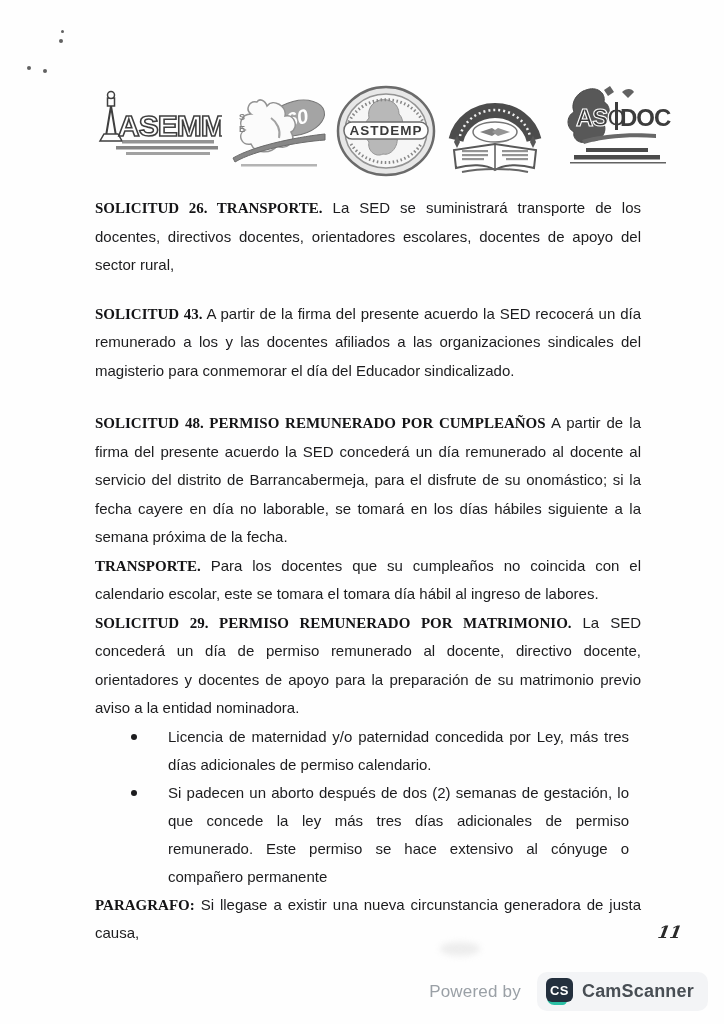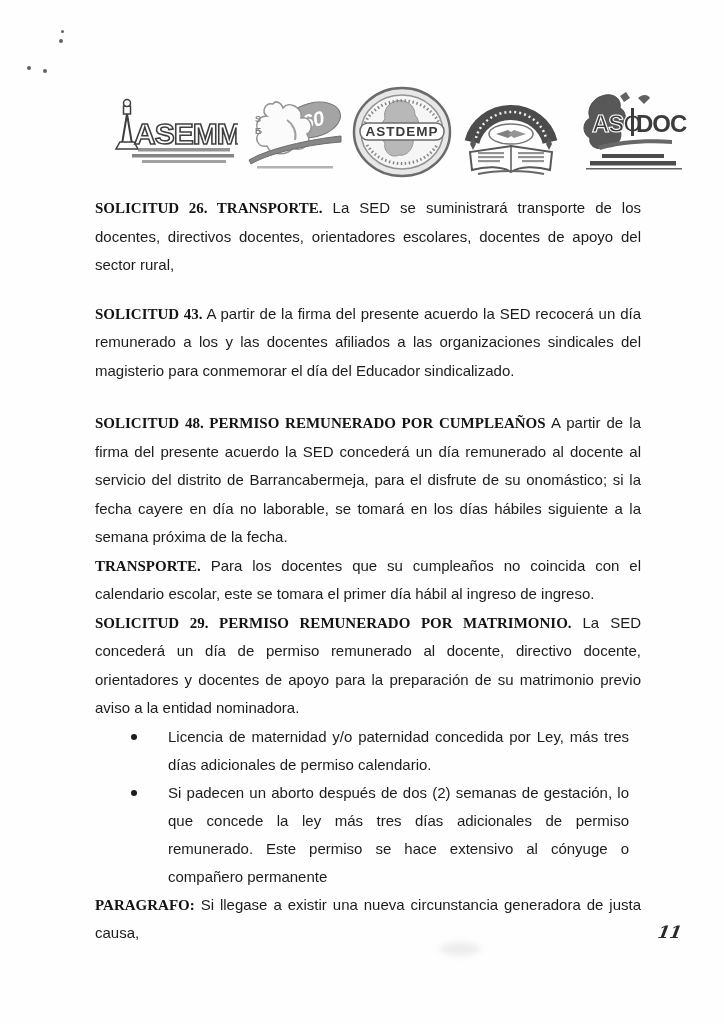--- a/index.html
+++ b/index.html
@@ -5,22 +5,22 @@
   html,body{margin:0;padding:0;background:#e9e9e9;}
   .page{
     position:relative;width:724px;height:1024px;margin:0 auto;
     background:#fefefe;overflow:hidden;
     font-family:"Liberation Sans", sans-serif;color:#1d1d1f;
   }
   
   .speck{position:absolute;background:#3a3a3a;border-radius:50%;opacity:.8;}
   .smudge{position:absolute;background:#d8d8d8;filter:blur(3px);opacity:.45;border-radius:50%;}
   
-  .logos{position:absolute;left:108px;top:84px;width:582px;height:96px;
-    display:flex;align-items:center;justify-content:space-between;}
+  .logos{position:absolute;left:92px;top:84px;width:582px;height:96px;
+    display:flex;justify-content:space-between;}
   .logo{flex:0 0 auto;opacity:.92;}
   
   .content{position:absolute;left:95px;top:194px;width:546px;}
   .para{margin:0;font-size:15px;line-height:28.5px;text-align:justify;color:#1c1c1e;}
   .para .lead{font-weight:bold;color:#141416;font-family:Liberation Serif, serif;}
   .mb-sm{}
   .mb-md{margin-bottom:20px;}
   .mb-lg{margin-bottom:24px;}
   ul.bullets{list-style:none;margin:0;padding:0;}
   ul.bullets li{
@@ -136,30 +136,40 @@
   </div>
 
   <div class="content">
 
     <p class="para mb-md"><span class="lead">SOLICITUD  26. TRANSPORTE.</span><span> La SED se suministrará transporte de los docentes, directivos docentes, orientadores escolares, docentes de apoyo del sector rural,</span></p>
 
     <p class="para mb-lg"><span class="lead">SOLICITUD  43.</span><span> A partir de la firma del presente acuerdo la SED recocerá un día remunerado a los y las docentes afiliados a las organizaciones sindicales del magisterio para conmemorar el día del Educador sindicalizado.</span></p>
 
     <p class="para"><span class="lead">SOLICITUD  48. PERMISO REMUNERADO POR CUMPLEAÑOS</span><span> A partir de la firma del presente acuerdo la SED concederá un día remunerado al docente al servicio del distrito de Barrancabermeja, para el disfrute de su onomástico; si la fecha cayere en día no laborable, se tomará en los días hábiles siguiente a la semana próxima de la fecha.</span></p>
 
-    <p class="para"><span class="lead">TRANSPORTE.</span><span> Para los docentes que su cumpleaños no coincida con el calendario escolar, este se tomara el primer día hábil al ingreso de ingreso.</span></p>
+    <p class="para"><span class="lead">TRANSPORTE.</span><span> Para los docentes que su cumpleaños no coincida con el calendario escolar, este se tomara el tomara día hábil al ingreso de labores.</span></p>
 
     <p class="para mb-sm"><span class="lead">SOLICITUD  29. PERMISO REMUNERADO POR MATRIMONIO.</span><span> La SED concederá un día de permiso remunerado al docente, directivo docente, orientadores y docentes de apoyo para la preparación de su matrimonio previo aviso a la entidad nominadora.</span></p>
 
 
     <ul class="bullets">
       <li><span class="dot"></span><span>Licencia de maternidad y/o paternidad concedida por Ley, más tres días adicionales de permiso calendario.</span></li>
       <li><span class="dot"></span><span>Si padecen un aborto después de dos (2) semanas de gestación, lo que concede la ley más tres días adicionales de permiso remunerado. Este permiso se hace extensivo al cónyuge o compañero permanente</span></li>
     </ul>
 
     <p class="para"><span class="lead">PARAGRAFO:</span><span> Si llegase a existir una nueva circunstancia generadora de justa causa,</span></p>
 
   </div>
 
   <div class="page-number">11</div>
 
+  <div class="footer">
+    <span class="powered">Powered by</span>
+    <span class="badge">
+      <span class="cs-icon">
+        <span class="teal"></span>
+        <span class="dark">CS</span>
+      </span>
+      <span class="brand">CamScanner</span>
+    </span>
+  </div>
 
 </div>
 
 </body></html>

